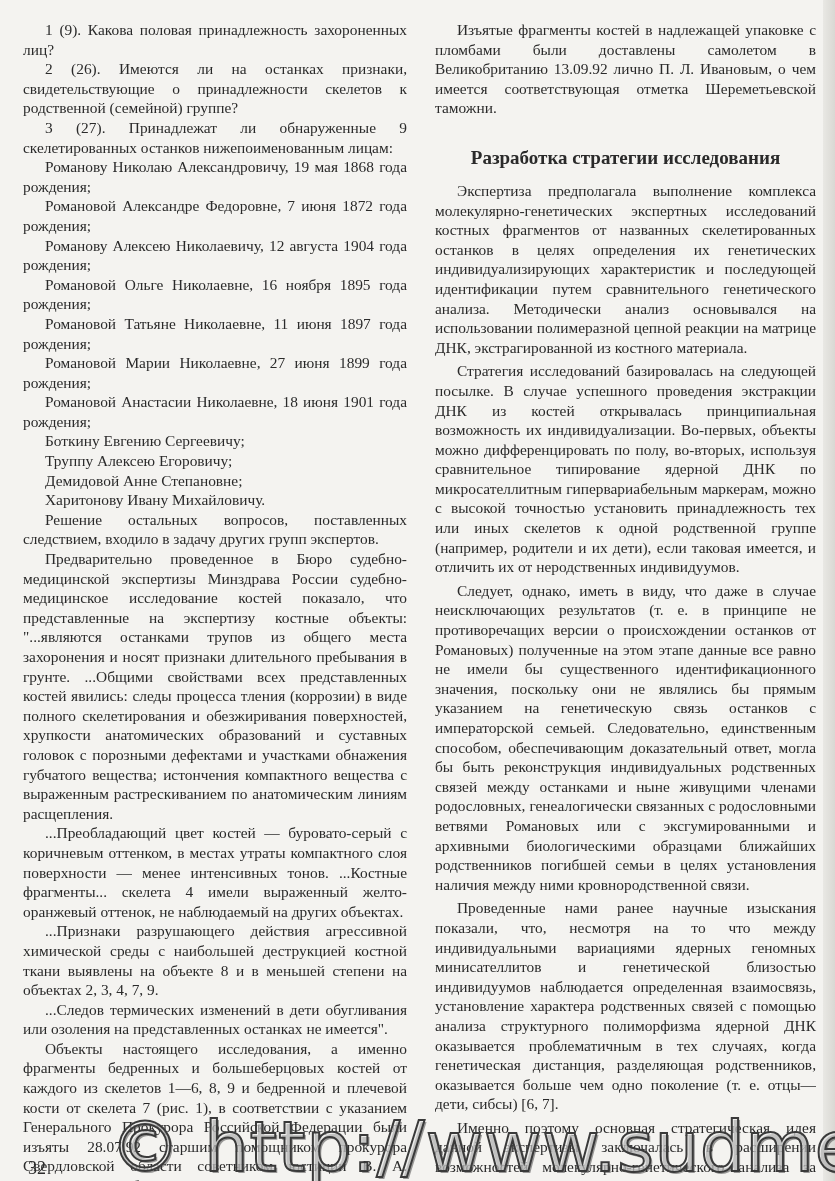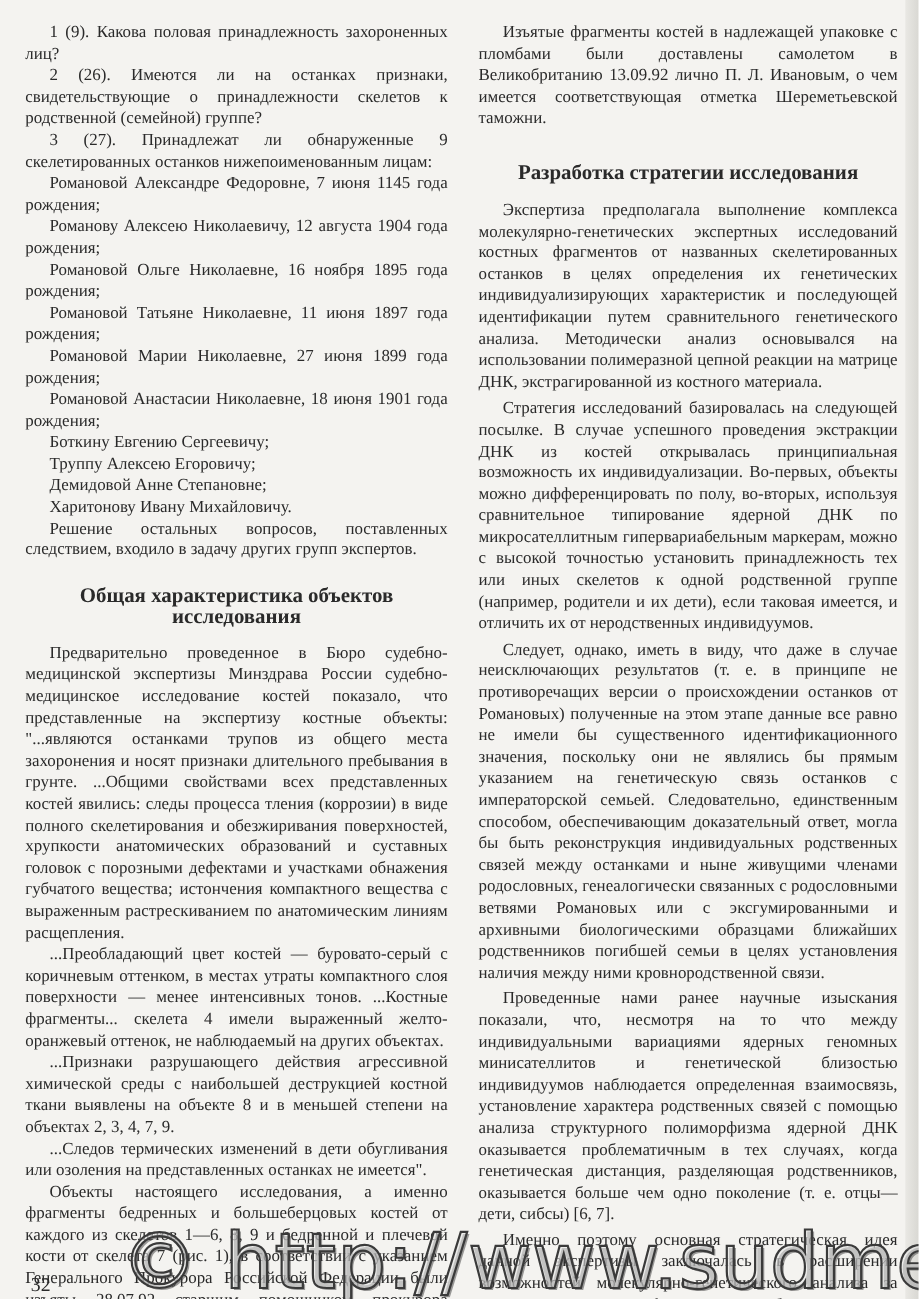--- a/index.html
+++ b/index.html
@@ -35,33 +35,33 @@
 </style>
 </head>
 <body>
 
 <div class="page">
   <div class="col left">
     <div>
       <p>1 (9). Какова половая принадлежность захороненных лиц?</p>
       <p>2 (26). Имеются ли на останках признаки, свидетельствующие о принадлежности скелетов к родственной (семейной) группе?</p>
       <p>3 (27). Принадлежат ли обнаруженные 9 скелетированных останков нижепоименованным лицам:</p>
-      <p>Романовой Александре Федоровне, 7 июня 1145 года рождения;</p>
+      <p>Романову Николаю Александровичу, 19 мая 1868 года рождения;</p>
+      <p>Романовой Александре Федоровне, 7 июня 1872 года рождения;</p>
       <p>Романову Алексею Николаевичу, 12 августа 1904 года рождения;</p>
       <p>Романовой Ольге Николаевне, 16 ноября 1895 года рождения;</p>
       <p>Романовой Татьяне Николаевне, 11 июня 1897 года рождения;</p>
       <p>Романовой Марии Николаевне, 27 июня 1899 года рождения;</p>
       <p>Романовой Анастасии Николаевне, 18 июня 1901 года рождения;</p>
       <p>Боткину Евгению Сергеевичу;</p>
       <p>Труппу Алексею Егоровичу;</p>
       <p>Демидовой Анне Степановне;</p>
       <p>Харитонову Ивану Михайловичу.</p>
       <p>Решение остальных вопросов, поставленных следствием, входило в задачу других групп экспертов.</p>
     </div>
-    <h2>Общая характеристика объектов исследования</h2>
     <p>Предварительно проведенное в Бюро судебно-медицинской экспертизы Минздрава России судебно-медицинское исследование костей показало, что представленные на экспертизу костные объекты: "...являются останками трупов из общего места захоронения и носят признаки длительного пребывания в грунте. ...Общими свойствами всех представленных костей явились: следы процесса тления (коррозии) в виде полного скелетирования и обезжиривания поверхностей, хрупкости анатомических образований и суставных головок с порозными дефектами и участками обнажения губчатого вещества; истончения компактного вещества с выраженным растрескиванием по анатомическим линиям расщепления.</p>
     <p>...Преобладающий цвет костей — буровато-серый с коричневым оттенком, в местах утраты компактного слоя поверхности — менее интенсивных тонов. ...Костные фрагменты... скелета 4 имели выраженный желто-оранжевый оттенок, не наблюдаемый на других объектах.</p>
     <p>...Признаки разрушающего действия агрессивной химической среды с наибольшей деструкцией костной ткани выявлены на объекте 8 и в меньшей степени на объектах 2, 3, 4, 7, 9.</p>
     <p>...Следов термических изменений в дети обугливания или озоления на представленных останках не имеется".</p>
     <p>Объекты настоящего исследования, а именно фрагменты бедренных и большеберцовых костей от каждого из скелетов 1—6, 8, 9 и бедренной и плечевой кости от скелета 7 (рис. 1), в соответствии с указанием Генерального Прокурора Российской Федерации были изъяты 28.07.92 старшим помощником прокурора Свердловской области советником юстиции В. А. Волковым с соблюдением статей 169, 170, 171 УПК РСФСР, о чем в соответствии со статьями 176 и 177 УПК РСФСР имеется протокол изъятия от 28.07.92.</p>
   </div>
 
   <div class="col right">
     <p>Изъятые фрагменты костей в надлежащей упаковке с пломбами были доставлены самолетом в Великобританию 13.09.92 лично П. Л. Ивановым, о чем имеется соответствующая отметка Шереметьевской таможни.</p>
     <h2 style="margin-top:30px;">Разработка стратегии исследования</h2>

